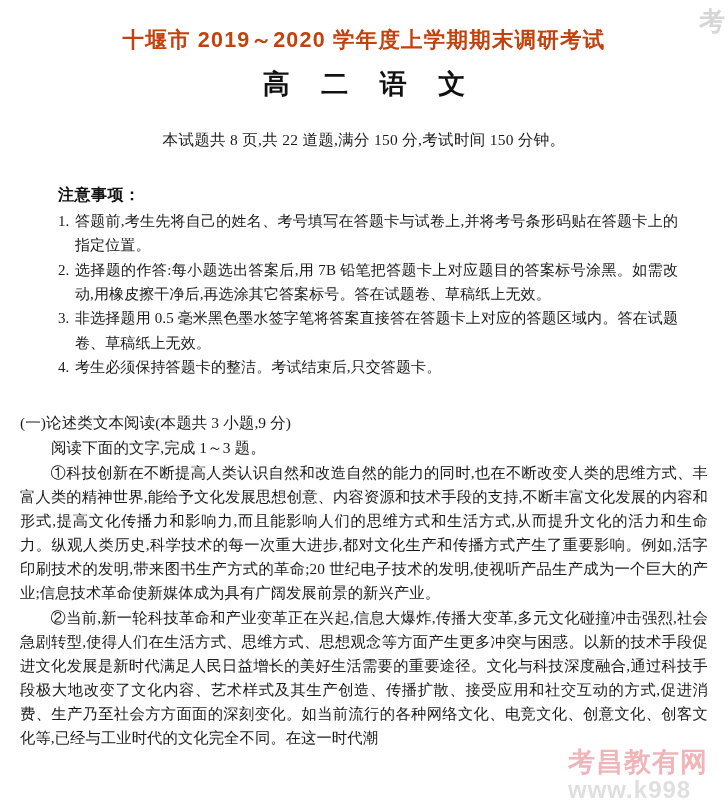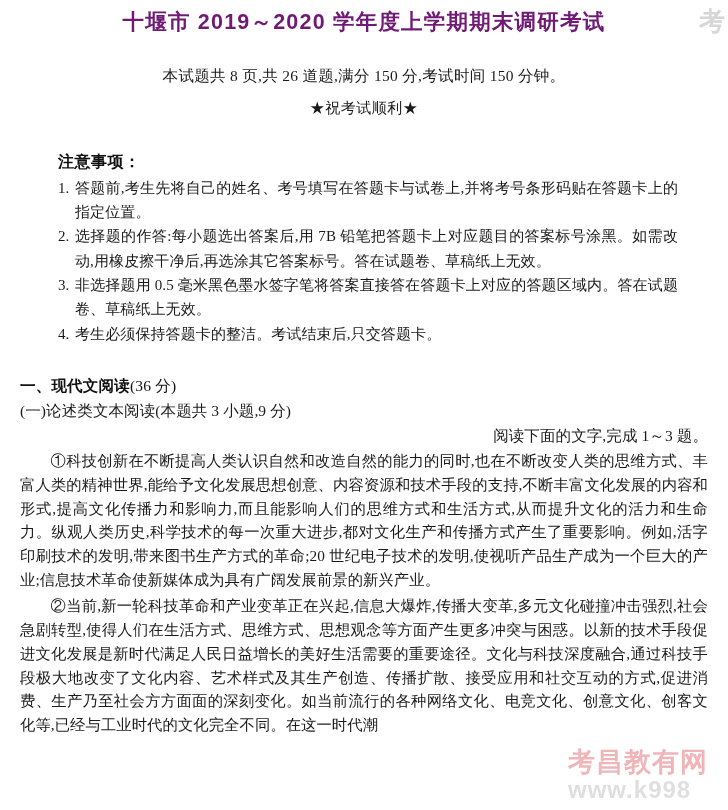--- a/index.html
+++ b/index.html
@@ -55,23 +55,23 @@
   }
 
   
   .doc-title {
     text-align: center;
     font-family: "Liberation Sans", "DejaVu Sans", sans-serif;
     font-weight: bold;
     font-size: 21.5px;
     letter-spacing: 1.2px;
     margin: 0;
-    padding-top: 10px;
+    padding-top: 28px;
     line-height: 1.2;
-    color: #701a75;
+    color: #c2410c;
   }
   .doc-subject {
     text-align: center;
     font-family: "Liberation Sans", "DejaVu Sans", sans-serif;
     font-weight: bold;
     font-size: 27px;
     letter-spacing: 12px;
     margin: 0;
     padding-top: 14px;
     padding-left: 12px;
@@ -150,21 +150,20 @@
   .subsection-head {
     font-size: 15.5px;
     margin: 4px 0 0 0;
     letter-spacing: 0.1px;
   }
   .instruction {
     font-size: 15.5px;
     margin: 4px 0 0 0;
     text-indent: 2em;
     letter-spacing: 0.1px;
-    text-align: right;
   }
   .para {
     font-size: 15.3px;
     line-height: 1.56;
     margin: 2px 0 0 0;
     text-indent: 2em;
     text-align: justify;
     text-justify: inter-character;
     letter-spacing: 0.1px;
     word-break: break-all;
@@ -176,22 +175,22 @@
 <div id="page">
 
   <div class="wm" id="wm-top">考</div>
 
   <div class="wm" id="wm-bottom">
     <span class="hot">考昌教有网</span>
     <span class="l2">www.k998</span>
   </div>
 
   <h1 class="doc-title">十堰市 2019～2020 学年度上学期期末调研考试</h1>
-  <p class="exam-meta">本试题共 8 页,共 26 道题,满分 150 分,考试时间 150 分钟。</p>
-  <p class="good-luck">★祝考试顺利★</p>
+  <h2 class="doc-subject">高 二 语 文</h2>
+  <p class="exam-meta">本试题共 8 页,共 22 道题,满分 150 分,考试时间 150 分钟。</p>
 
   <div class="notice">
     <div class="notice-title">注意事项：</div>
     <ul class="notice-list">
       <li class="notice-item">
         <span class="notice-num">1.</span>
         <span class="notice-text">答题前,考生先将自己的姓名、考号填写在答题卡与试卷上,并将考号条形码贴在答题卡上的指定位置。</span>
       </li>
       <li class="notice-item">
         <span class="notice-num">2.</span>
@@ -202,22 +201,19 @@
         <span class="notice-text">非选择题用 0.5 毫米黑色墨水签字笔将答案直接答在答题卡上对应的答题区域内。答在试题卷、草稿纸上无效。</span>
       </li>
       <li class="notice-item">
         <span class="notice-num">4.</span>
         <span class="notice-text">考生必须保持答题卡的整洁。考试结束后,只交答题卡。</span>
       </li>
     </ul>
   </div>
 
   <div class="section-wrap">
-    <div class="section-head">
-      <span>一、现代文阅读</span><span class="pts">(36 分)</span>
-    </div>
     <div class="subsection-head">(一)论述类文本阅读(本题共 3 小题,9 分)</div>
     <div class="instruction">阅读下面的文字,完成 1～3 题。</div>
     <p class="para">①科技创新在不断提高人类认识自然和改造自然的能力的同时,也在不断改变人类的思维方式、丰富人类的精神世界,能给予文化发展思想创意、内容资源和技术手段的支持,不断丰富文化发展的内容和形式,提高文化传播力和影响力,而且能影响人们的思维方式和生活方式,从而提升文化的活力和生命力。纵观人类历史,科学技术的每一次重大进步,都对文化生产和传播方式产生了重要影响。例如,活字印刷技术的发明,带来图书生产方式的革命;20 世纪电子技术的发明,使视听产品生产成为一个巨大的产业;信息技术革命使新媒体成为具有广阔发展前景的新兴产业。</p>
     <p class="para">②当前,新一轮科技革命和产业变革正在兴起,信息大爆炸,传播大变革,多元文化碰撞冲击强烈,社会急剧转型,使得人们在生活方式、思维方式、思想观念等方面产生更多冲突与困惑。以新的技术手段促进文化发展是新时代满足人民日益增长的美好生活需要的重要途径。文化与科技深度融合,通过科技手段极大地改变了文化内容、艺术样式及其生产创造、传播扩散、接受应用和社交互动的方式,促进消费、生产乃至社会方方面面的深刻变化。如当前流行的各种网络文化、电竞文化、创意文化、创客文化等,已经与工业时代的文化完全不同。在这一时代潮</p>
   </div>
 
 </div>
 
 </body></html>

